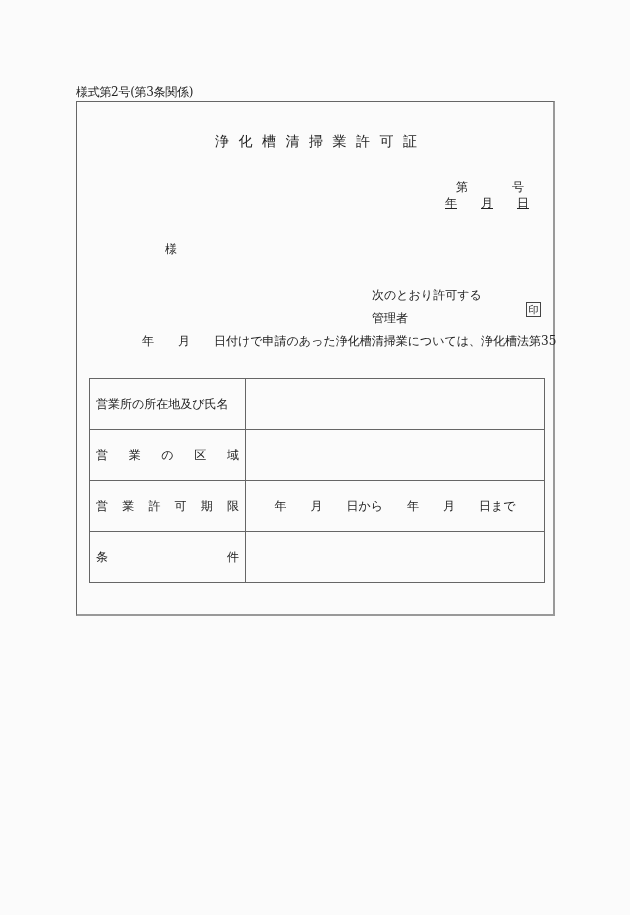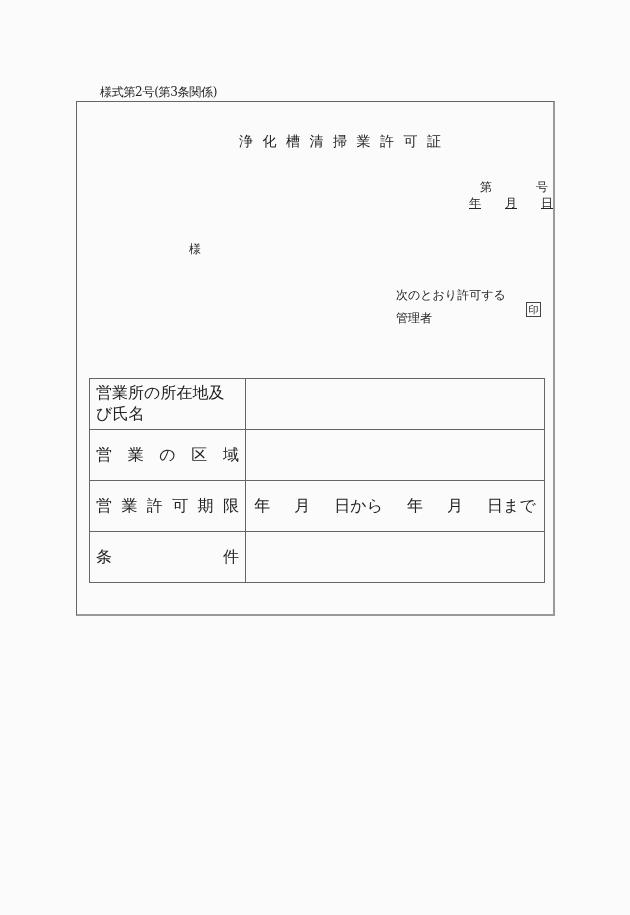--- a/index.html
+++ b/index.html
@@ -5,21 +5,21 @@
     html, body { margin: 0; padding: 0; }
     body {
       width: 630px; height: 915px;
       background: #fbfbfb;
       position: relative;
       font-family: "DejaVu Serif", "Liberation Serif", serif;
       color: #222;
       font-size: 12px;
       overflow: hidden;
     }
-    .abs { position: absolute; white-space: nowrap; margin-left: 24px; }
+    .abs { position: absolute; white-space: nowrap; }
     .form-label { left: 76px; top: 84px; font-size: 12px; letter-spacing: -0.3px; }
     .outer-box {
       position: absolute; left: 76px; top: 101px;
       width: 479px; height: 515px;
       border: 1px solid #666;
       border-right: 2px solid #999;
       border-bottom: 2px solid #999;
       box-sizing: border-box;
     }
     .title { left: 215px; top: 133px; font-size: 14px; letter-spacing: 9.5px; }
@@ -45,21 +45,21 @@
     table.permit {
       position: absolute; left: 89px; top: 378px;
       width: 456px;
       border-collapse: collapse;
       table-layout: fixed;
     }
     table.permit td {
       border: 1px solid #666;
       height: 50px;
       padding: 0;
-      font-size: 16px;
+      font-size: 12px;
     }
     table.permit td.label { width: 143px; padding: 0 6px; }
     .spread { display: flex; justify-content: space-between; }
     .period { display: flex; justify-content: center; gap: 0; }
     .period span { display: inline-block; }
   </style>
 </head>
 <body>
 
 <div class="abs form-label">様式第2号(第3条関係)</div>
@@ -78,20 +78,21 @@
   <span>年</span><span style="display:inline-block;width:24px"></span><span>月</span><span style="display:inline-block;width:24px"></span><span>日</span>
 </div>
 
 <div class="abs sama">様</div>
 
 <div class="abs org">次のとおり許可する</div>
 <div class="abs manager">管理者</div>
 <div class="seal">印</div>
 
 <div class="body-text">
+  <span class="line"><span style="display:inline-block;width:58px"></span><span>年</span><span style="display:inline-block;width:24px"></span><span>月</span><span style="display:inline-block;width:24px"></span><span>日付けで申請のあった浄化槽清掃業については、浄化槽法第35</span></span>
 </div>
 
 <table class="permit">
   <tbody>
       <tr>
     <td class="label">営業所の所在地及び氏名</td>
     <td></td>
   </tr>
   <tr>
     <td class="label">

